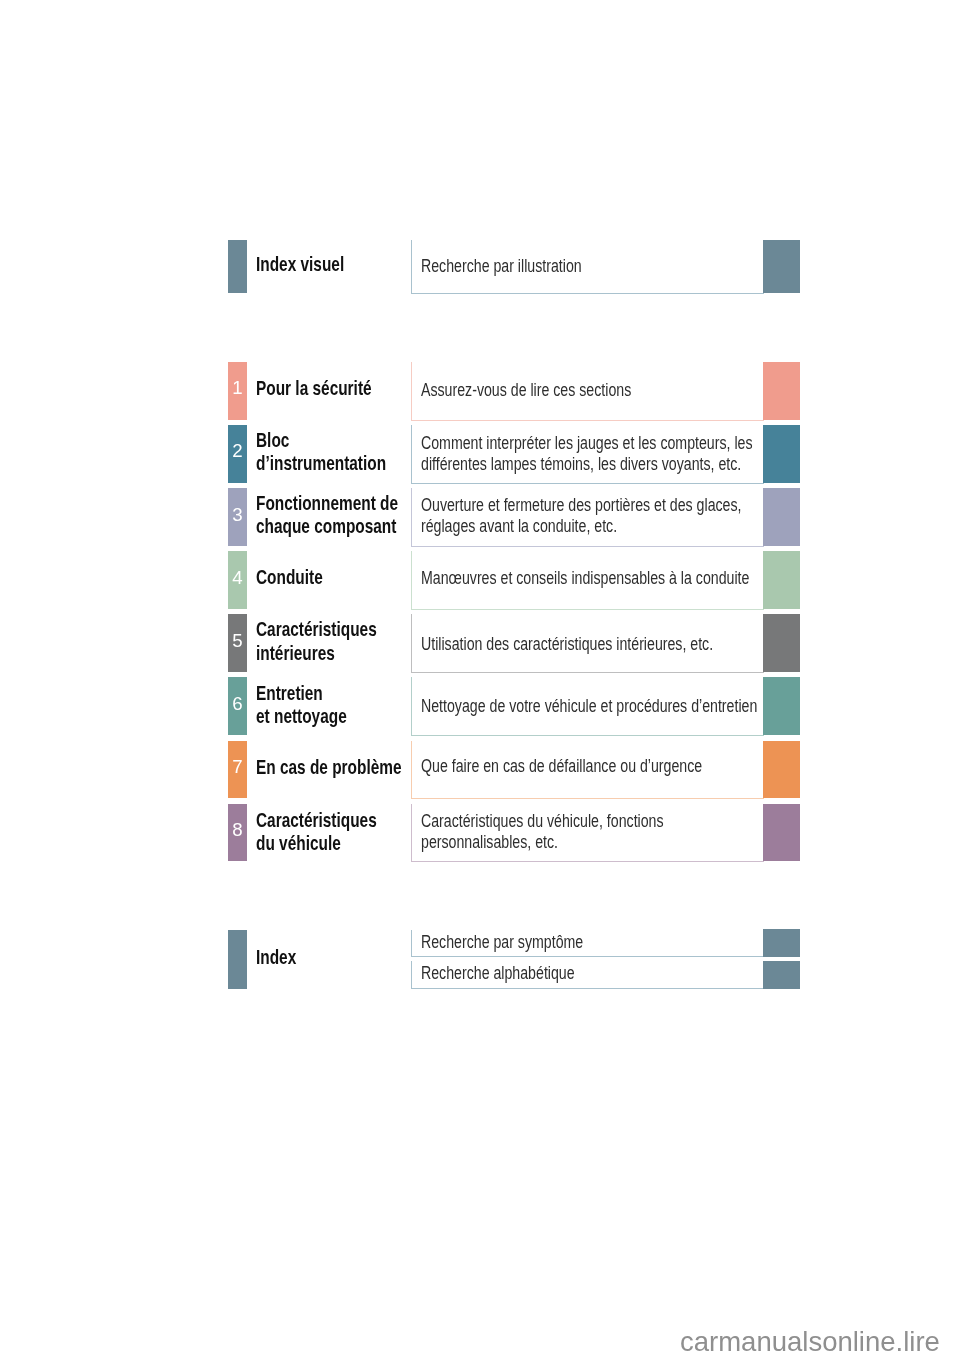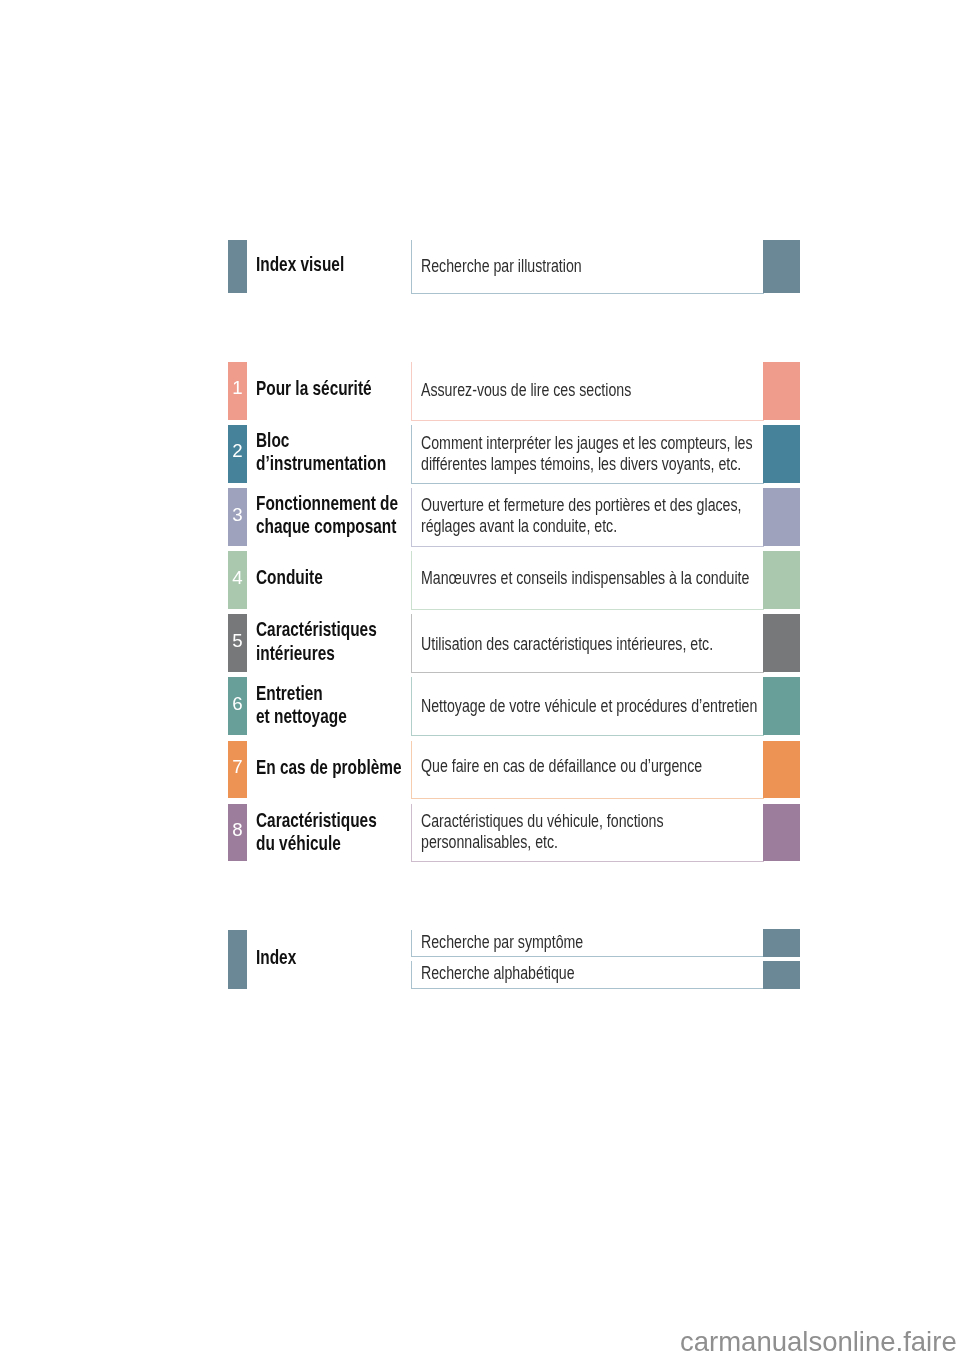--- a/index.html
+++ b/index.html
@@ -119,14 +119,14 @@
 
   <div class="tab c-idx" style="top:929.5px;height:59.1px"></div>
   <div class="title" style="top:944.8px">Index</div>
   <div class="descbox b-idx" style="top:929.5px;height:27.9px"></div>
   <div class="desc" style="top:931.7px">Recherche par symptôme</div>
   <div class="endblock c-idx" style="top:928.8px;height:28.0px"></div>
   <div class="descbox b-idx" style="top:960.9px;height:28.2px"></div>
   <div class="desc" style="top:963.3px">Recherche alphabétique</div>
   <div class="endblock c-idx" style="top:960.6px;height:28.3px"></div>
 
-  <div class="wm">carmanualsonline.faire</div>
+  <div class="wm">carmanualsonline.lire</div>
 </div>
 
 </body></html>

